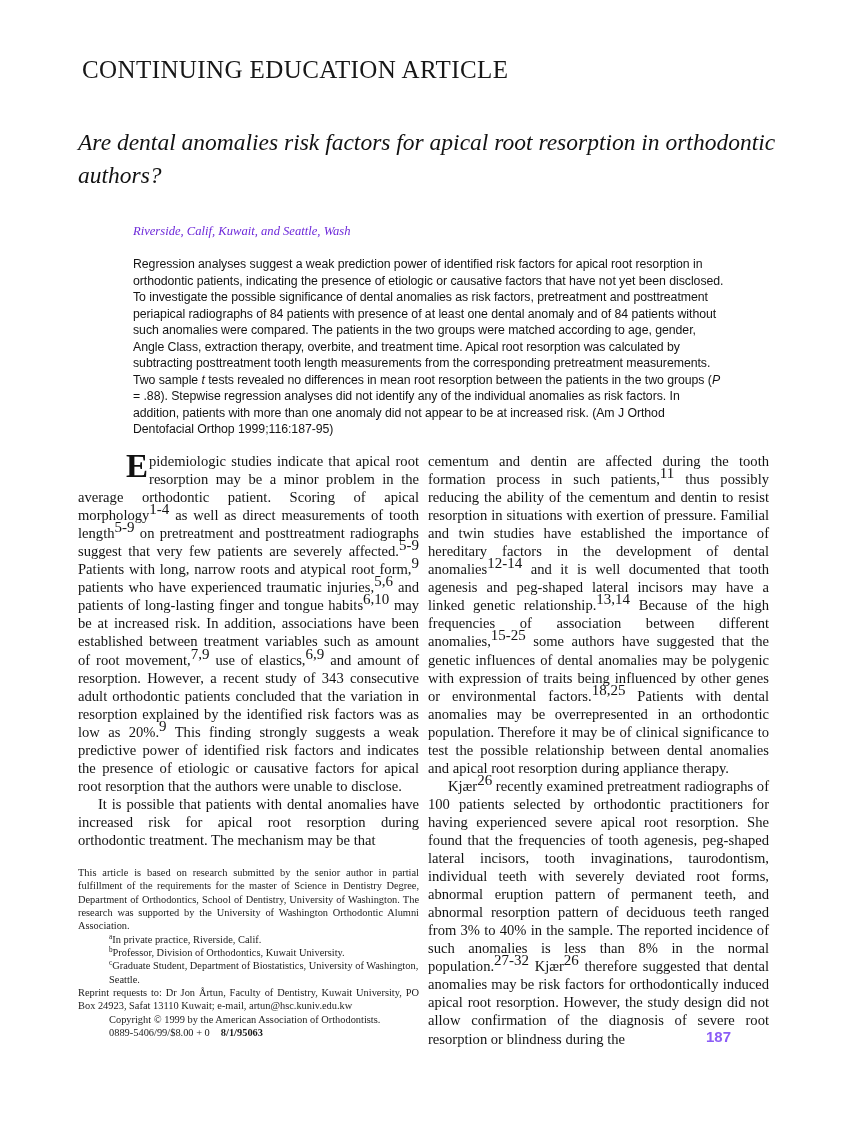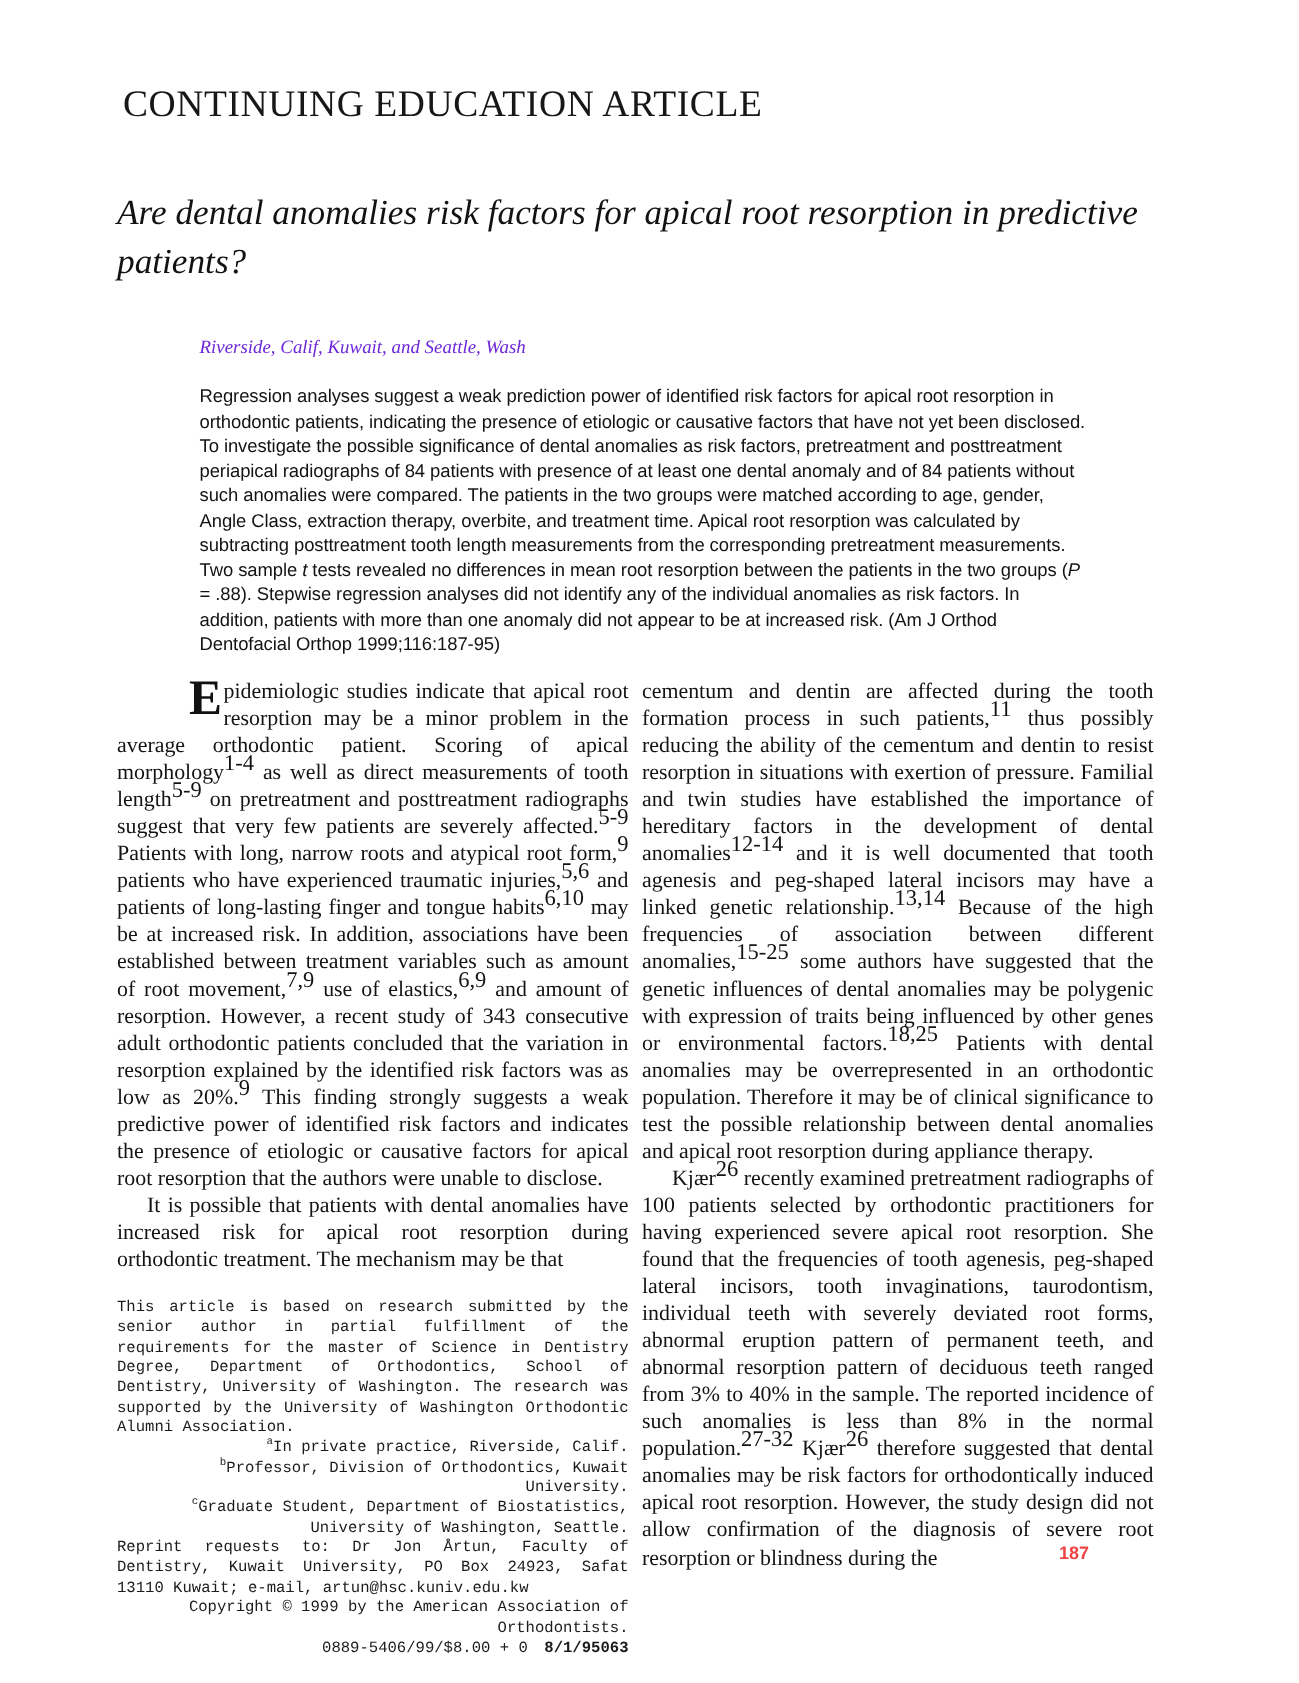--- a/index.html
+++ b/index.html
@@ -126,45 +126,45 @@
     position: absolute;
     left: 78px;
     top: 866px;
     width: 341px;
     font-family: "Liberation Serif", "DejaVu Serif", serif;
     font-size: 10.4px;
     line-height: 13.35px;
     color: #1b1b1b;
     text-align: justify;
   }
-  .footnotes p { margin: 0; font-family: Liberation Mono, monospace; }
-  .footnotes .jn { text-align: right; margin-left: 31px; }
+  .footnotes p { margin: 0; }
+  .footnotes .jn { text-align: left; margin-left: 31px; }
   .footnotes sup { font-size: 7.2px; vertical-align: super; line-height: 0; }
   .footnotes .code-gap { display: inline-block; width: 11px; }
   .footnotes .bold { font-weight: bold; }
 
   
   .page-number {
     position: absolute;
     left: 706px;
     top: 1028px;
     font-family: "Liberation Sans", "DejaVu Sans", sans-serif;
-    font-size: 12px;
+    font-size: 15px;
     font-weight: bold;
-    color: #ef4444;
+    color: #8b5cf6;
   }
 </style>
 </head>
 <body>
 
 <div class="page">
 
   <div class="section-head">CONTINUING EDUCATION ARTICLE</div>
 
-  <h1 class="article-title">Are dental anomalies risk factors for apical root resorption in predictive patients?</h1>
+  <h1 class="article-title">Are dental anomalies risk factors for apical root resorption in orthodontic authors?</h1>
 
 
   <div class="affil">Riverside, Calif, Kuwait, and Seattle, Wash</div>
 
   <div class="abstract">Regression analyses suggest a weak prediction power of identified risk factors for apical root resorption in orthodontic patients, indicating the presence of etiologic or causative factors that have not yet been disclosed. To investigate the possible significance of dental anomalies as risk factors, pretreatment and posttreatment periapical radiographs of 84 patients with presence of at least one dental anomaly and of 84 patients without such anomalies were compared. The patients in the two groups were matched according to age, gender, Angle Class, extraction therapy, overbite, and treatment time. Apical root resorption was calculated by subtracting posttreatment tooth length measurements from the corresponding pretreatment measurements. Two sample <i>t</i> tests revealed no differences in mean root resorption between the patients in the two groups (<i>P</i> = .88). Stepwise regression analyses did not identify any of the individual anomalies as risk factors. In addition, patients with more than one anomaly did not appear to be at increased risk. (Am J Orthod Dentofacial Orthop 1999;116:187-95)</div>
 
   <div class="col col-left">
     <p class="first-par">
       <span class="dropcap">E</span><span>pidemiologic studies indicate that apical root resorption may be a minor problem in the average orthodontic patient. Scoring of apical morphology<sup>1-4</sup> as well as direct measurements of tooth length<sup>5-9</sup> on pretreatment and posttreatment radiographs suggest that very few patients are severely affected.<sup>5-9</sup> Patients with long, narrow roots and atypical root form,<sup>9</sup> patients who have experienced traumatic injuries,<sup>5,6</sup> and patients of long-lasting finger and tongue habits<sup>6,10</sup> may be at increased risk. In addition, associations have been established between treatment variables such as amount of root movement,<sup>7,9</sup> use of elastics,<sup>6,9</sup> and amount of resorption. However, a recent study of 343 consecutive adult orthodontic patients concluded that the variation in resorption explained by the identified risk factors was as low as 20%.<sup>9</sup> This finding strongly suggests a weak predictive power of identified risk factors and indicates the presence of etiologic or causative factors for apical root resorption that the authors were unable to disclose.</span>
     </p>

